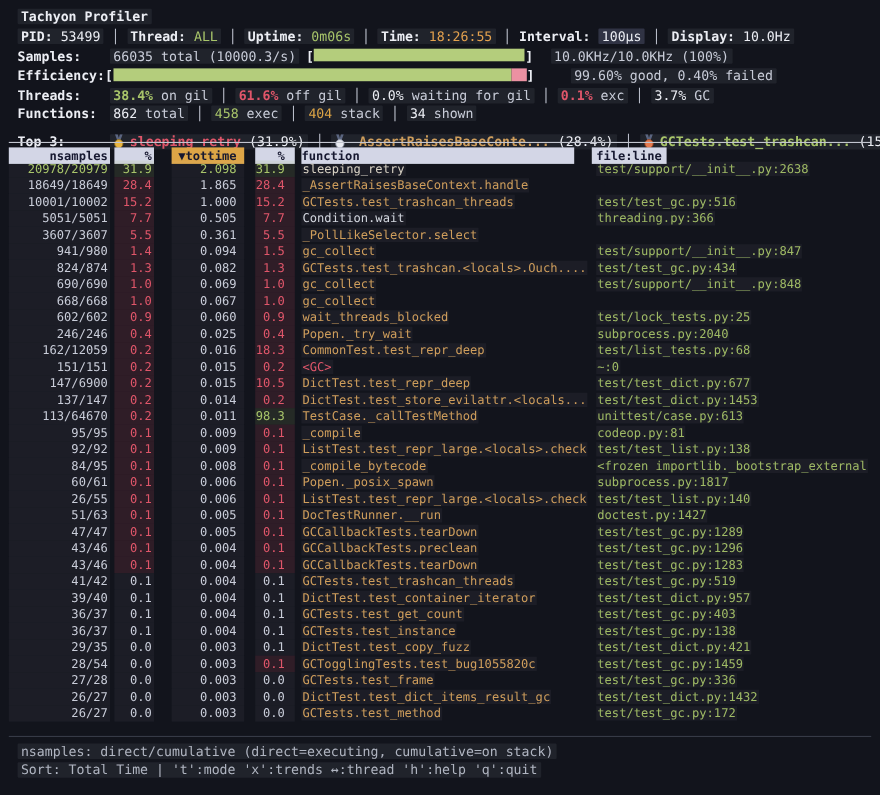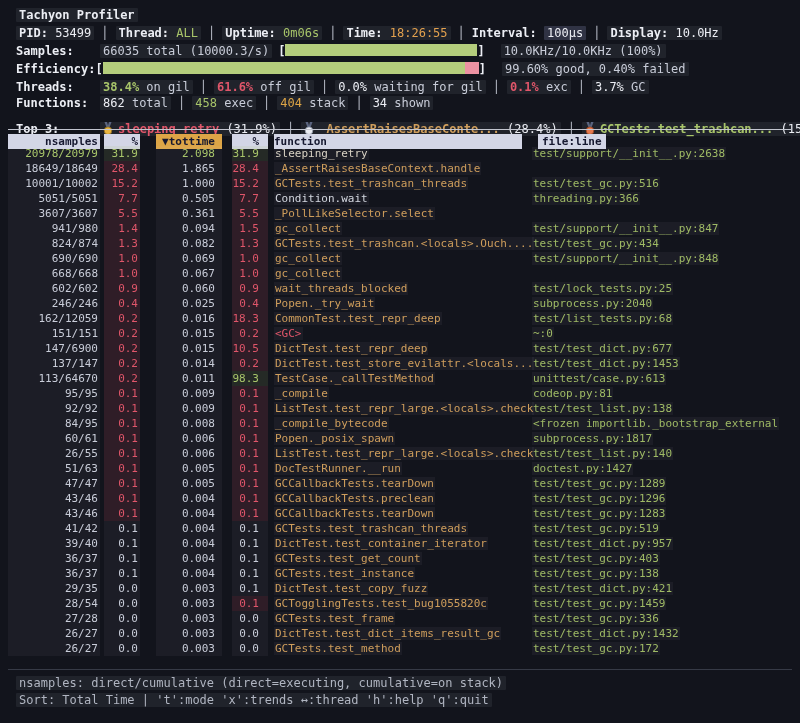--- a/index.html
+++ b/index.html
@@ -35,21 +35,21 @@
   
   #thead,.trow{position:relative;display:flex;align-items:flex-end;height:15px;line-height:15px;font-size:11px;white-space:nowrap;width:800px}
   #thead{position:absolute;top:134px;left:0}
   #tbody{position:absolute;top:146px;left:0}
   .cell{flex:0 0 auto;overflow:visible}
   .cell.ns{width:92px;margin-left:8px;text-align:right;padding-right:2px}
   .cell.p1{width:36px;margin-left:4px;text-align:right;padding-right:2px}
   .cell.tt{width:66px;margin-left:16px;text-align:right;padding-right:7px}
   .cell.p2{width:36px;margin-left:10px;text-align:right;padding-right:9px}
   .cell.fn{width:258px;margin-left:6px;text-align:left}
-  .cell.fl{flex:1 1 auto;text-align:left}
+  .cell.fl{margin-left:10px;flex:1 1 auto;text-align:left}
   .numbg{background:rgba(206,212,232,0.05)}
   .chip-red{background:rgba(224,86,106,0.14)}
   .chip-green{background:rgba(168,197,106,0.13)}
   .txtchip{background:rgba(206,212,232,0.05);padding:0 1px}
   .hcell{background:var(--header-box-bg);color:var(--header-box-text);font-weight:bold}
   .hcell.htt{background:var(--tottime-box-bg)}
   .hcell.hfl{flex:0 0 auto;padding:0 4px}
   .medal{margin-right:5px;vertical-align:-2px}
   .top3name{font-weight:bold}
   .footer-line{height:15px}
@@ -82,21 +82,21 @@
   <span class="bar" style="width:192px"><span class="fill green" id="samples-fill" style="width: 100%;"></span></span>
   <span class="bracket">]</span>
   <span class="chip" style="margin-left:16px">10.0KHz/10.0KHz (100%)</span>
 </div>
 
 <div class="line" style="top:62px">
   <span class="bold">Efficiency:</span>
   <span class="bracket">[</span>
   <span class="bar" style="width:376px"><span class="fill green" id="eff-good" style="width: 96.3%;"></span><span class="fill pink" id="eff-bad" style="width: 3.7%;"></span></span>
   <span class="bracket">]</span>
-  <span class="chip" style="margin-left:16px">99.60% good, 0.40% failed</span>
+  <span class="chip" style="margin-left:33px">99.60% good, 0.40% failed</span>
 </div>
 
 <div class="line" style="top:80px">
   <span class="lbl bold">Threads:</span>
   <span class="chip"><span class="c-green bold" style="color:var(--green)">38.4%</span>&nbsp;<span>on gil</span></span>
   <span class="sep">│</span>
   <span class="chip"><span class="c-red bold" style="color:var(--red)">61.6%</span>&nbsp;<span>off gil</span></span>
   <span class="sep">│</span>
   <span class="chip"><span class="c-bright">0.0%</span>&nbsp;<span>waiting for gil</span></span>
   <span class="sep">│</span>

